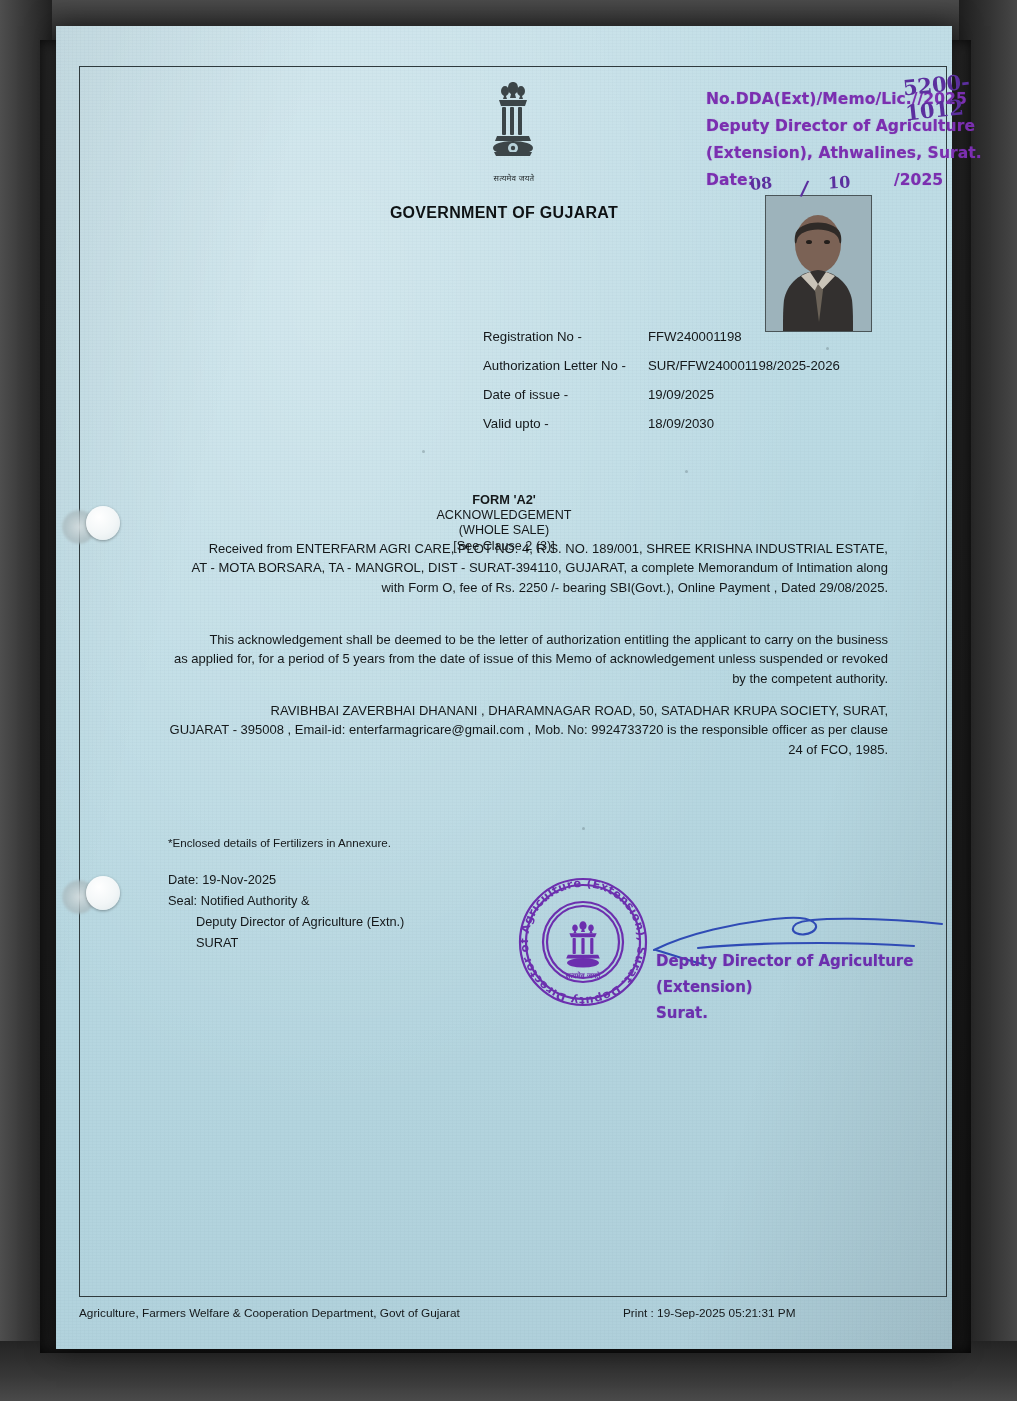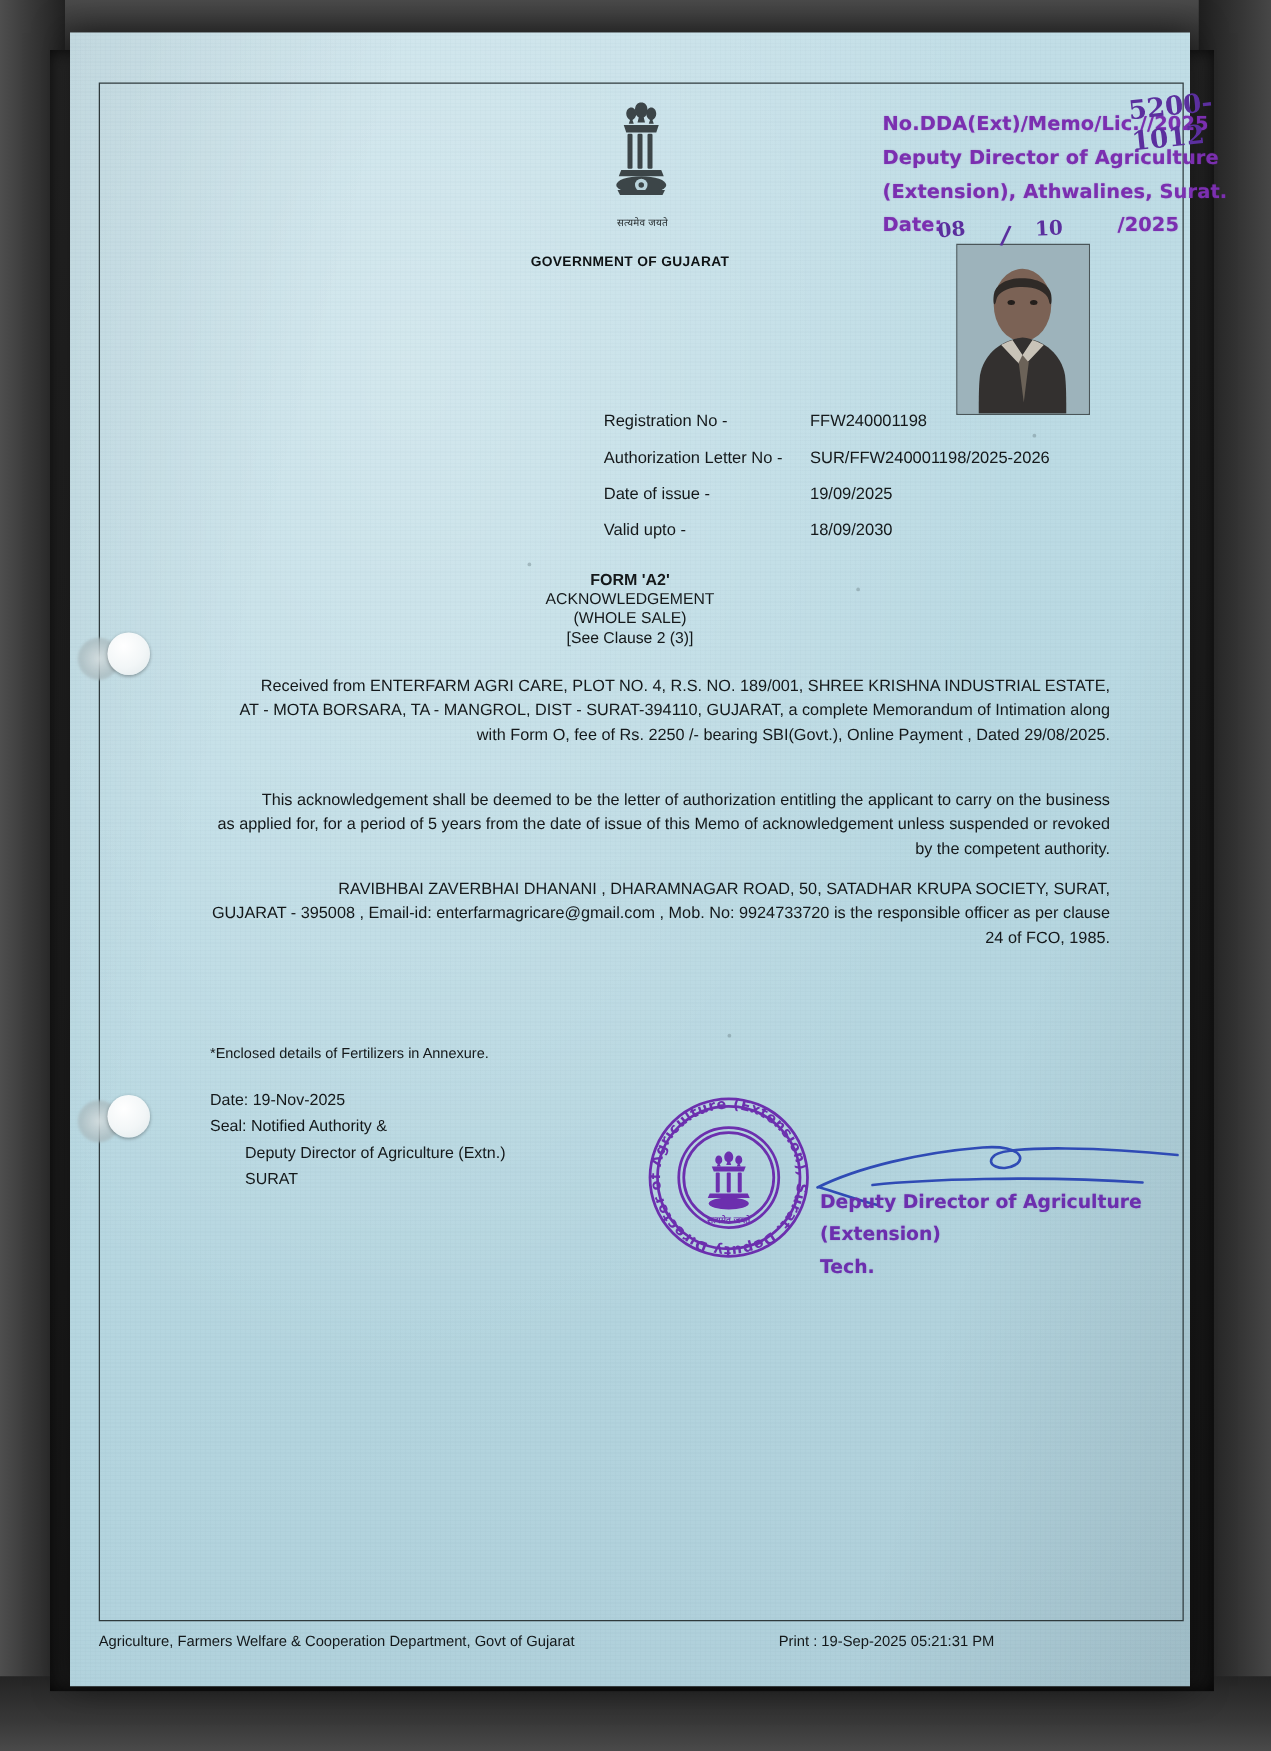--- a/index.html
+++ b/index.html
@@ -69,21 +69,21 @@
   
   .doc{position:absolute;inset:0;color:#14181a;}
   .emblem{position:absolute;left:429px;top:52px;width:56px;height:92px;}
   .emblem svg{width:100%;height:100%;display:block;}
   .emblem-motto{
     position:absolute;left:420px;top:146px;width:76px;text-align:center;
     font-size:8px;color:#23292b;letter-spacing:.2px;
   }
   .gov-title{
     position:absolute;left:0;right:0;top:178px;text-align:center;
-    font-size:11px;font-weight:bold;letter-spacing:.3px;color:#0e1214;
+    font-size:16px;font-weight:bold;letter-spacing:.3px;color:#0e1214;
   }
 
   
   .photo{
     position:absolute;left:709px;top:169px;width:105px;height:135px;
     border:1px solid #4a5558;
     background:linear-gradient(180deg,#9fb3ba 0%,#8fa5ad 100%);
     overflow:hidden;
   }
   .photo svg{width:100%;height:100%;display:block;}
@@ -91,21 +91,21 @@
   
   .reg{position:absolute;left:427px;top:303px;width:430px;}
   .reg-row{display:flex;align-items:baseline;margin-bottom:14px;font-size:13.2px;}
   .reg-label{width:165px;color:#14181a;}
   .reg-value{color:#14181a;}
 
   .formblock{
     position:absolute;left:0;right:0;top:430px;text-align:center;
     font-size:12.6px;line-height:15.5px;color:#14181a;
   }
-  .formblock .ftitle{font-weight:bold;font-size:12.8px;}
+  .formblock .ftitle{font-weight:bold;font-size:12.8px;margin-top:36px;}
 
   .para{
     position:absolute;left:112px;width:720px;
     font-size:13px;line-height:19.4px;text-align:right;color:#14181a;
   }
   .para .ind{display:inline-block;width:40px;}
   #para1{top:513px;}
   #para2{top:604px;}
   #para3{top:675px;}
 
@@ -316,18 +316,18 @@
           <g fill="none" stroke="#2f4bb5" stroke-width="2.1" stroke-linecap="round">
             <path d="M8 46 C 40 30, 90 18, 140 14 C 168 12, 176 22, 166 28 C 156 34, 140 28, 150 20 C 162 12, 240 14, 296 20"></path>
             <path d="M52 44 C 90 40, 180 36, 268 42"></path>
             <path d="M10 46 C 24 50, 40 56, 56 60"></path>
           </g>
         </svg>
       </div>
 
       <div class="sig-desig">
         <div>Deputy Director of Agriculture (Extension)</div>
-        <div>Tech.</div>
+        <div>Surat.</div>
       </div>
 
     </div>
   </div>
 </div>
 
 </body></html>

